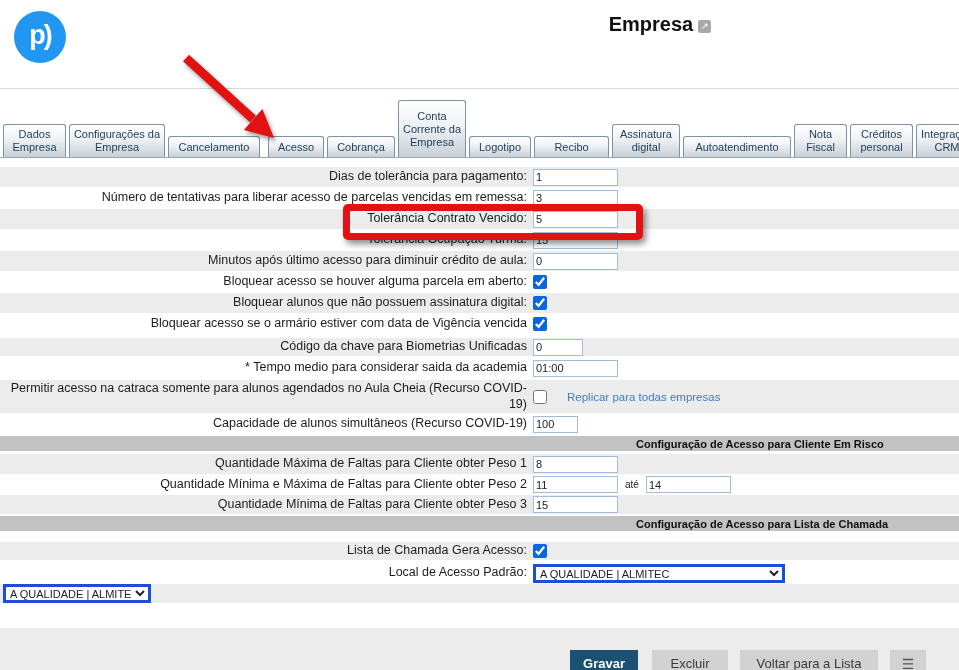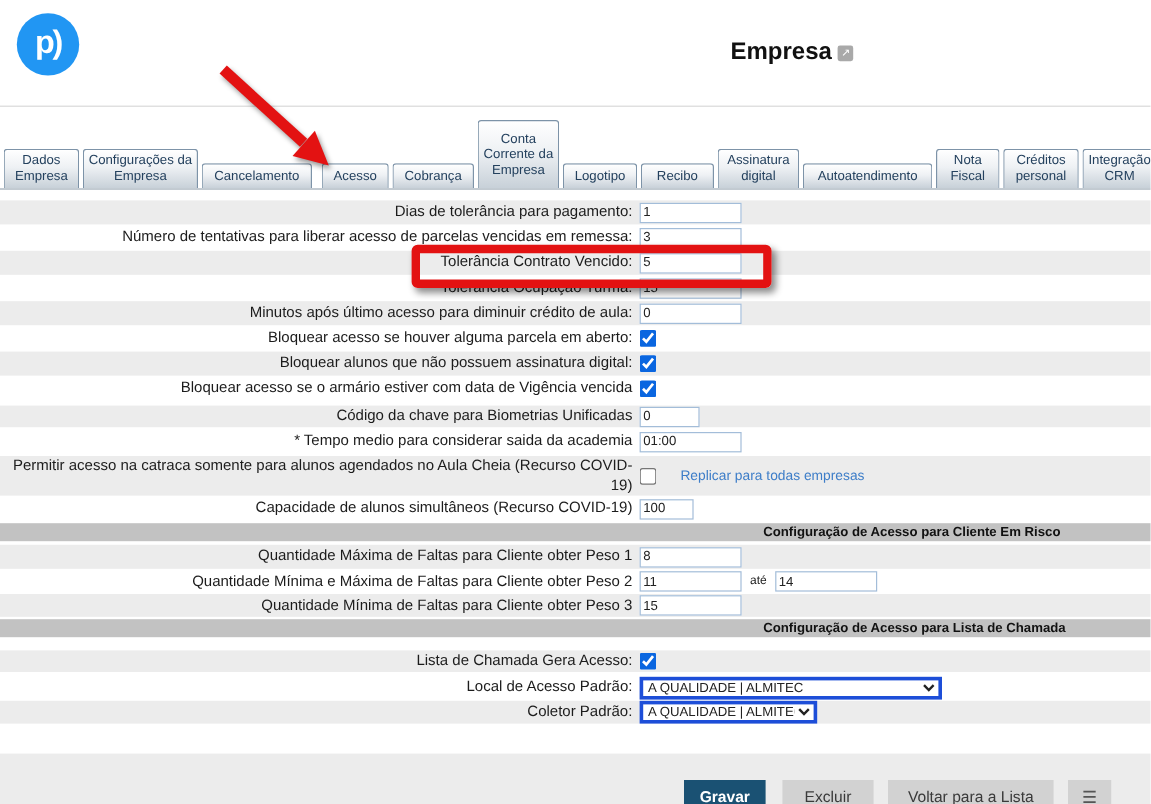--- a/index.html
+++ b/index.html
@@ -4,38 +4,38 @@
 <style>
   * { box-sizing: border-box; margin: 0; padding: 0; }
   html, body { width: 959px; height: 670px; }
   body { font-family: "Liberation Sans", sans-serif; background: #fff; }
   .page { position: relative; width: 959px; height: 670px; overflow: hidden; background: #fff; }
 
   
   .logo { position: absolute; left: 14px; top: 11px; width: 52px; height: 52px; border-radius: 50%;
           background: #2196f3; display: flex; align-items: center; justify-content: center; }
   .logo span { color: #fff; font-weight: 800; font-size: 27px; letter-spacing: -2px; padding-bottom: 3px; }
-  .page-title-wrap { position: absolute; top: 32px; left: 480px; width: 360px; text-align: center; }
+  .page-title-wrap { position: absolute; top: 13px; left: 480px; width: 360px; text-align: center; }
   .page-title { display: inline; font-size: 20px; font-weight: bold; color: #111; }
   .title-icon { display: inline-block; width: 13px; height: 13px; background: #a9a9a9; border-radius: 2px;
                 color: #fff; font-size: 9px; line-height: 13px; text-align: center; vertical-align: 2px; margin-left: 5px; }
   .top-divider { position: absolute; top: 88px; left: 0; width: 959px; height: 0; border-top: 1px solid #d9d9d9; }
 
   
   .tabstrip { position: absolute; top: 89px; left: 0; width: 959px; height: 69px;
               border-bottom: 1px solid #9aa7b3; display: flex; align-items: flex-end; overflow: hidden; }
   .tab { flex: 0 0 auto; margin-left: 3px; border: 1px solid #7d93a8; border-bottom: none;
          border-radius: 3px 3px 0 0; background: linear-gradient(to bottom, #ffffff 0%, #eef1f4 45%, #c7d0d8 100%);
          box-shadow: inset 0 1px 0 rgba(255,255,255,.9);
          color: #24415e; font-size: 11px; line-height: 13px; text-align: center;
          display: flex; align-items: center; justify-content: center; padding: 2px 2px; cursor: pointer; }
   .tab.h1 { height: 21px; } .tab.h2 { height: 33px; } .tab.h4 { height: 57px; }
   .tab.active { align-items: flex-end; padding-bottom: 3px; }
   .t0 { width: 63px; } .t1 { width: 96px; } .t2 { width: 92px; text-align: center; } .t3 { width: 56px; margin-left: 8px; }
-  .t4 { width: 68px; } .t5 { width: 68px; } .t6 { width: 62px; } .t7 { width: 61px; text-align: center; }
+  .t4 { width: 68px; } .t5 { width: 68px; } .t6 { width: 62px; } .t7 { width: 75px; text-align: center; }
   .t8 { width: 68px; } .t9 { width: 108px; } .t10 { width: 53px; } .t11 { width: 63px; } .t12 { width: 62px; }
 
   
   .form { position: absolute; top: 167px; left: 0; width: 959px; }
   .row { display: flex; align-items: center; width: 959px; }
   .row .lbl { width: 530px; text-align: right; padding-right: 3px; font-size: 12.5px; color: #1c1c1c; line-height: 1.22; }
   .row .ctl { display: flex; align-items: center; padding-left: 3px; }
   .g { background: #ececec; }
   .h20 { height: 20px; margin-bottom: 1px; }
   .h18 { height: 18px; margin-bottom: 3px; }
@@ -230,21 +230,20 @@
     <div class="row h20">
       <div class="lbl">Local de Acesso Padrão:</div>
       <div class="ctl">
         <select class="sel-wide">
           <option>A QUALIDADE | ALMITEC</option>
         </select>
       </div>
     </div>
 
     <div class="row h19 g">
-      <div class="lbl">Coletor Padrão:</div>
       <div class="ctl">
         <select class="sel-narrow">
           <option>A QUALIDADE | ALMITEC</option>
         </select>
       </div>
     </div>
 
   </div>
 
   <div class="annot-rect"></div>

